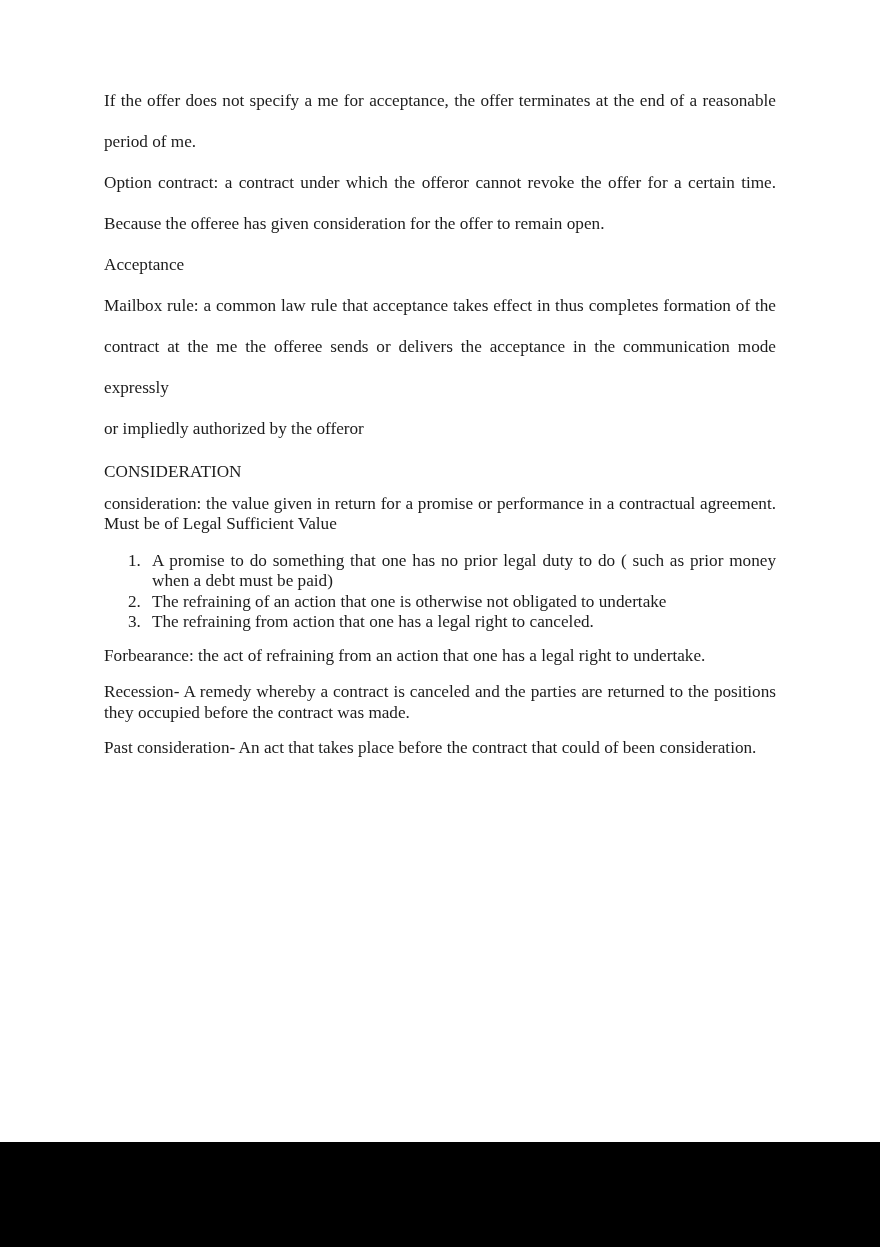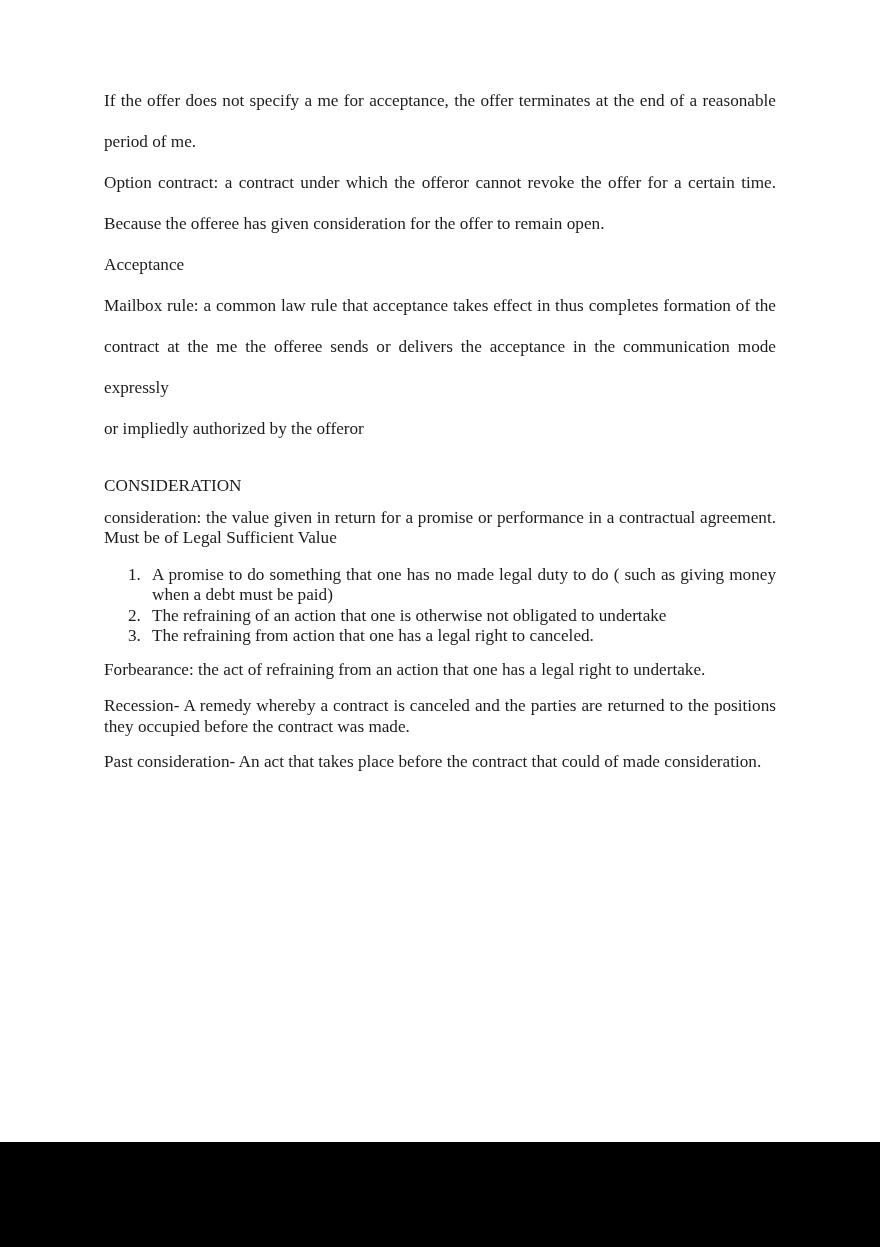--- a/index.html
+++ b/index.html
@@ -23,21 +23,21 @@
     font-size: 17.2px;
     line-height: 41px;
     text-align: justify;
   }
   .sec-single {
     font-size: 17.2px;
     line-height: 20.5px;
   }
   .sec-single p { margin: 0; text-align: justify; }
   .sec-single .heading {
-    margin-top: 27px;
+    margin-top: 13px;
     text-align: left;
   }
   .def-para { margin-top: 11px !important; }
   ol.clist {
     list-style: none;
     margin: 16px 0 0 0;
     padding: 0;
   }
   ol.clist li {
     position: relative;
@@ -75,33 +75,33 @@
       <p>or impliedly authorized by the offeror</p>
     </section>
 
     <section class="sec-single">
       <p class="heading">CONSIDERATION</p>
       <p class="def-para">consideration: the value given in return for a promise or performance in a contractual agreement. Must be of Legal Sufficient Value</p>
 
       <ol class="clist">
         <li>
           <span class="num">1.</span>
-          <span>A promise to do something that one has no made legal duty to do ( such as giving money when a debt must be paid)</span>
+          <span>A promise to do something that one has no prior legal duty to do ( such as prior money when a debt must be paid)</span>
         </li>
         <li>
           <span class="num">2.</span>
           <span>The refraining of an action that one is otherwise not obligated to undertake</span>
         </li>
         <li>
           <span class="num">3.</span>
           <span>The refraining from action that one has a legal right to canceled.</span>
         </li>
       </ol>
 
       <p class="closing-forbearance">Forbearance: the act of refraining from an action that one has a legal right to undertake.</p>
       <p class="closing-recession">Recession- A remedy whereby a contract is canceled and the parties are returned to the positions they occupied before the contract was made.</p>
-      <p class="closing-past">Past consideration- An act that takes place before the contract that could of made consideration.</p>
+      <p class="closing-past">Past consideration- An act that takes place before the contract that could of been consideration.</p>
     </section>
 
   </div>
 
   <div class="black-band" style="background: rgb(0, 0, 0);"></div>
 </div>
 
 </body></html>

